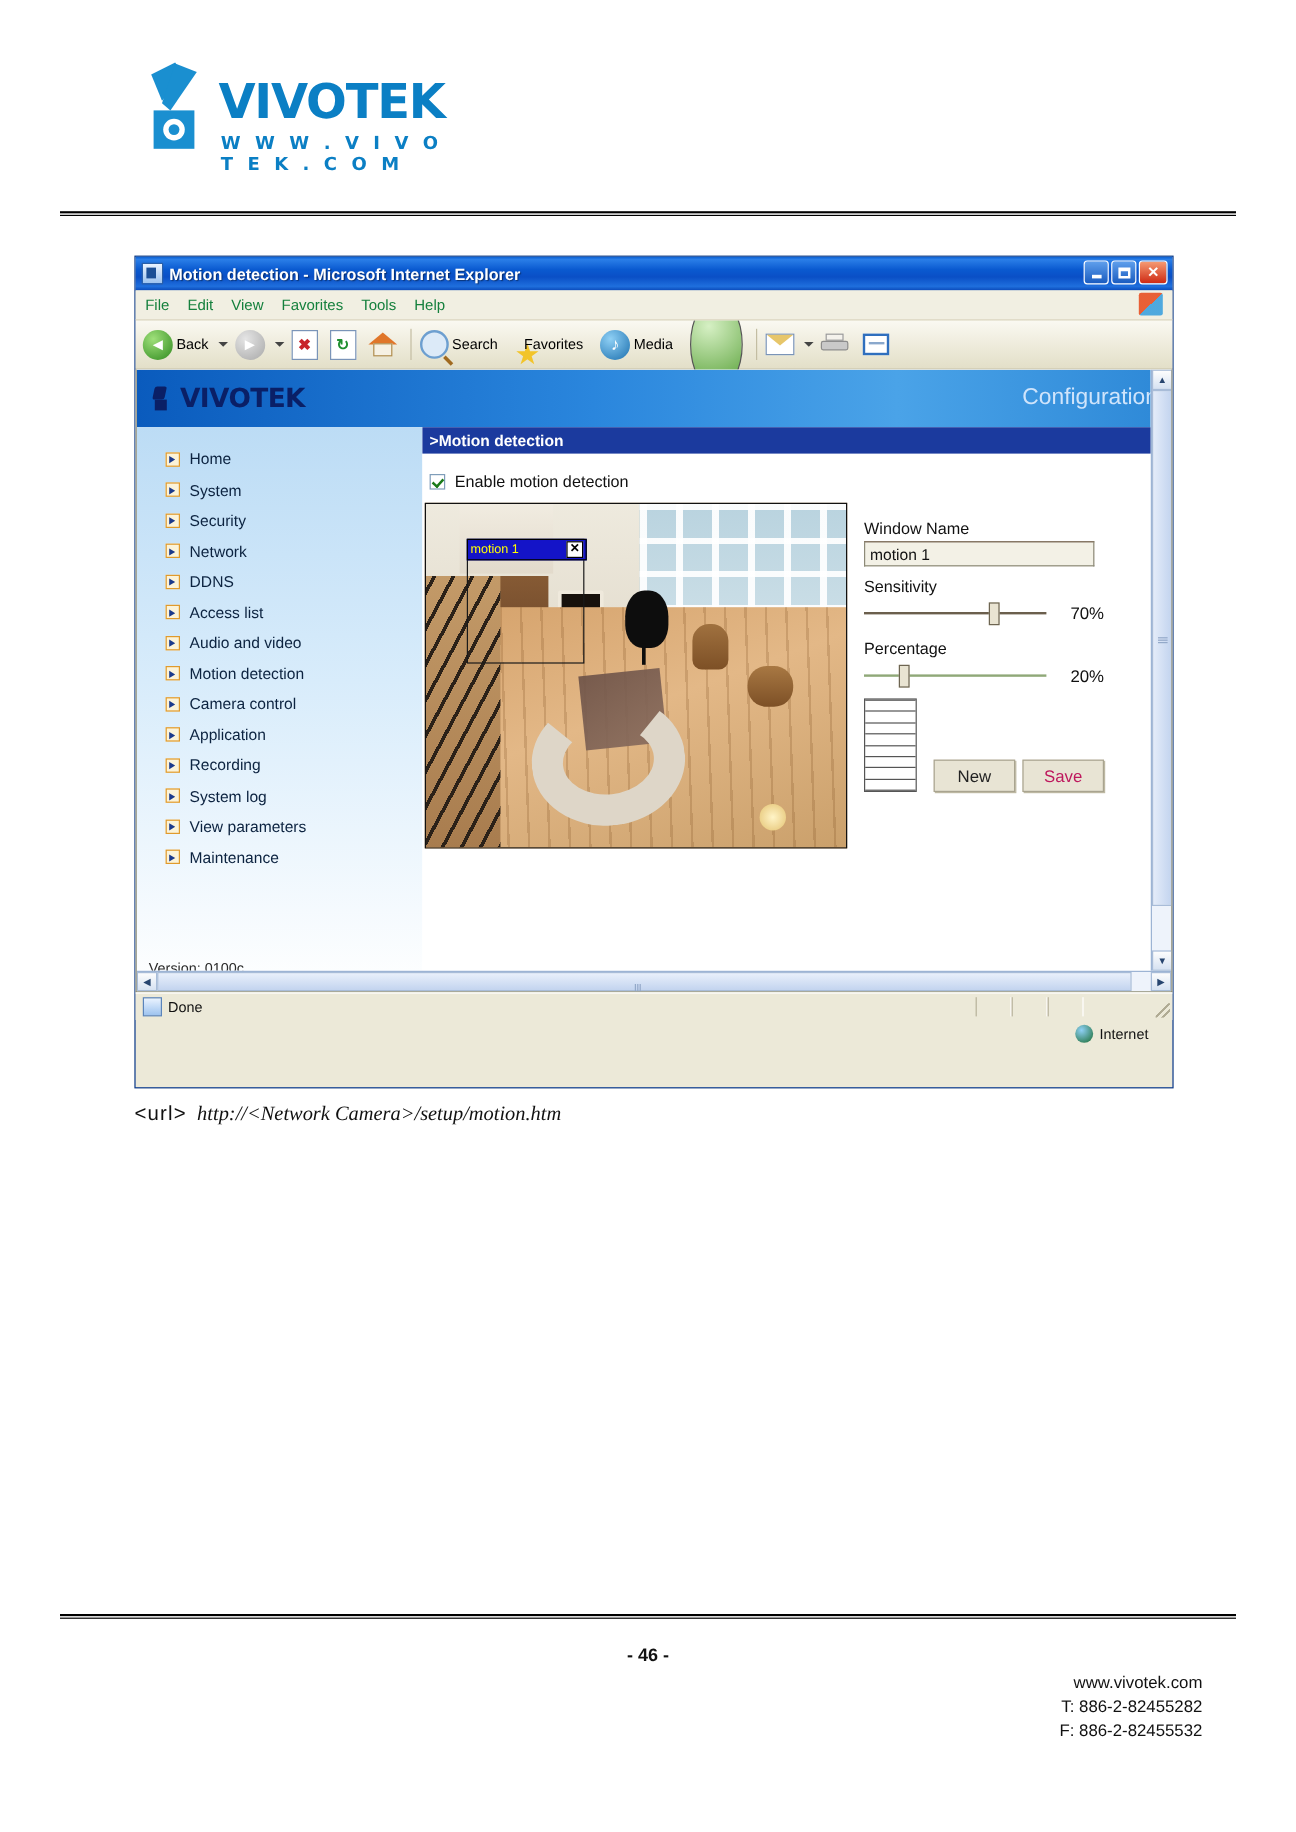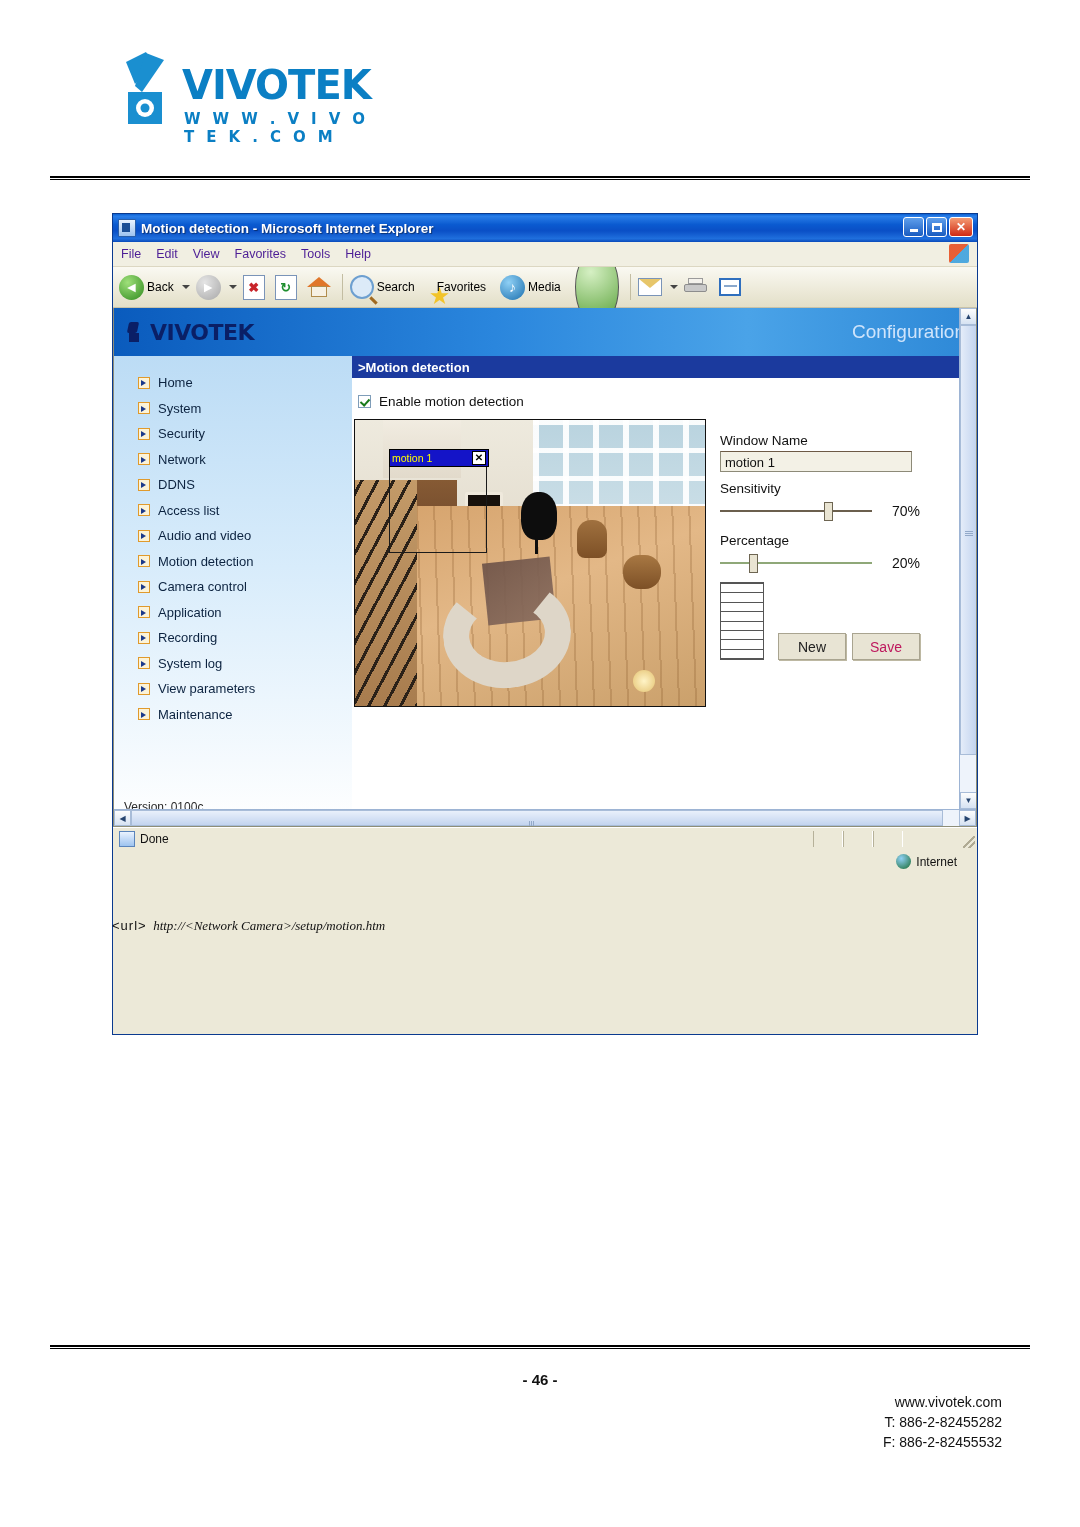--- a/index.html
+++ b/index.html
@@ -27,21 +27,21 @@
 
   
   .rule-top{position:absolute;left:50px;top:176px;width:980px;}
   .rule-bot{position:absolute;left:50px;top:1345px;width:980px;}
   .rule-top .a,.rule-bot .a{height:2px;background:#000;}
   .rule-top .b,.rule-bot .b{height:1px;background:#fff;}
   .rule-top .c,.rule-bot .c{height:1px;background:#000;}
 
   
   .ie-window{
-    position:absolute;left:112px;top:213px;width:866px;height:822px;
+    position:absolute;left:112px;top:213px;width:866px;height:694px;
     background:#ece9d8;
     border:1px solid #0a3a8f;
     box-sizing:border-box;
   }
   .titlebar{
     height:28px;
     background:linear-gradient(to bottom,#0a60d2 0%,#2a7ee8 8%,#0a5ad0 38%,#0a4fc6 60%,#1f6fdd 88%,#0a4aba 100%);
     display:flex;align-items:center;padding:0 3px 0 5px;position:relative;
   }
   .title-ico{
@@ -68,21 +68,21 @@
   .tbtn.max{background:linear-gradient(to bottom,#5f9fec,#1a5cc0);}
   .tbtn.close{background:linear-gradient(to bottom,#f59b73,#cf2a14);width:24px;}
   .glyph-min{width:8px;height:3px;background:#fff;margin-top:6px;}
   .glyph-max{width:10px;height:9px;border:2px solid #fff;border-top-width:3px;box-sizing:border-box;}
 
   .menubar{
     height:24px;background:#f1efe2;display:flex;align-items:center;
     padding-left:8px;border-bottom:1px solid #dcd7c2;position:relative;
   }
   .menubar span.mi{
-    font-size:12.5px;color:#4c1d95;margin-right:15px;
+    font-size:12.5px;color:#15803d;margin-right:15px;
     font-family:"Liberation Sans",sans-serif;
   }
   .win-flag{
     position:absolute;right:8px;top:2px;width:20px;height:19px;
     background:
       linear-gradient(to bottom right,#e8582c 0 50%,#46a5de 50% 100%);
     border-radius:2px;opacity:.95;
   }
 
   .toolbar{
@@ -433,21 +433,21 @@
   }
   .grip{
     position:absolute;right:2px;bottom:2px;width:12px;height:12px;
     background:
       linear-gradient(135deg,transparent 45%,#b0ab94 45% 55%,transparent 55%),
       linear-gradient(135deg,transparent 70%,#b0ab94 70% 80%,transparent 80%);
   }
 
   
   .caption{
-    position:absolute;left:112px;top:918px;font-size:13px;color:#111;
+    position:absolute;left:112px;top:918px;font-size:17px;color:#111;
     font-family:"Liberation Serif",serif;font-style:italic;
   }
   .caption .url-tag{font-family:"Liberation Sans",sans-serif;font-style:normal;letter-spacing:1px;}
   .pageno{
     position:absolute;left:0;right:0;top:1371px;text-align:center;
     font-size:15px;font-weight:bold;color:#111;
   }
   .footer{
     position:absolute;right:78px;top:1392px;text-align:right;
     font-size:14px;color:#111;line-height:20px;

